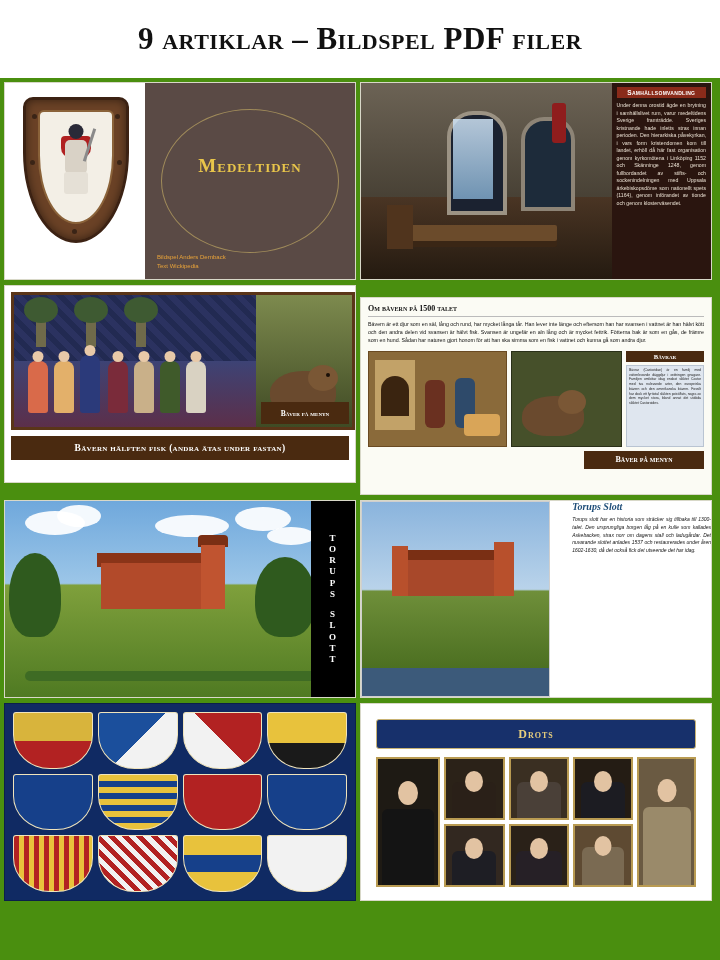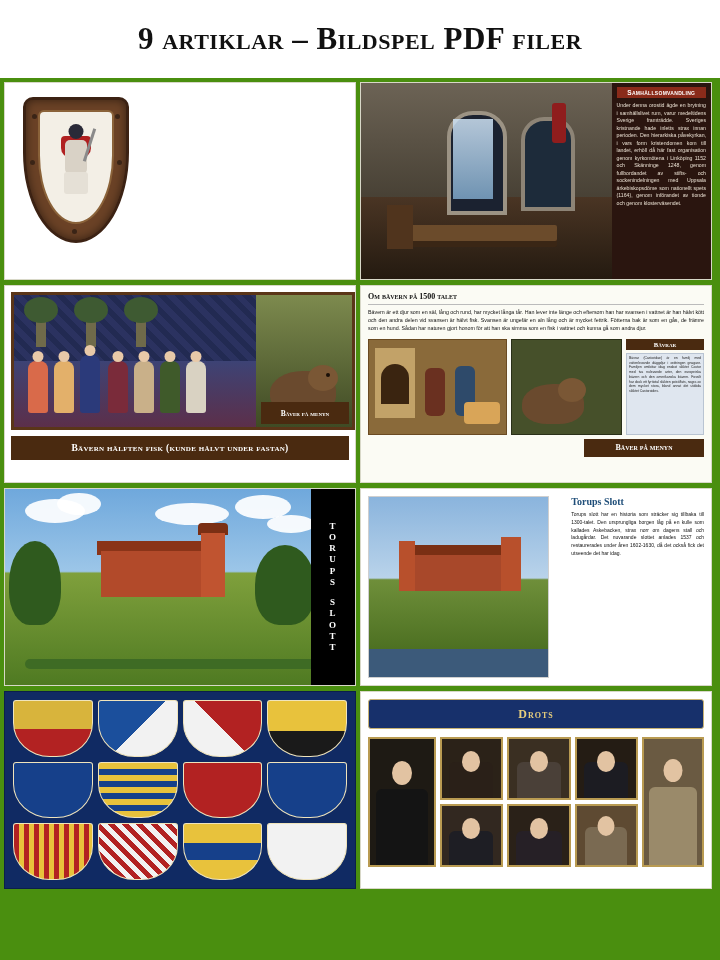--- a/index.html
+++ b/index.html
@@ -157,21 +157,21 @@
     position:absolute;right:3px;bottom:3px;width:88px;height:22px;background:#4a2a10;
     color:#ffffff;font-size:7.5px;font-variant:small-caps;font-weight:bold;
     display:flex;align-items:center;justify-content:center;text-align:center;
   }
   .s3 .banner{
     margin-top:6px;width:100%;height:24px;background:#4a2a10;color:#ffffff;
     display:flex;align-items:center;justify-content:center;
     font-size:9.5px;font-variant:small-caps;font-weight:bold;letter-spacing:.3px;
   }
   
-  .s4{background:#fbfbf4;padding:6px 7px;box-sizing:border-box;}
+  .s4{background:#fbfbf4;padding:6px 7px;box-sizing:border-box;margin-top:12px;}
   .s4 .h{font-size:8px;font-variant:small-caps;font-weight:bold;color:#111;margin-bottom:3px;}
   .s4 .rule{height:1px;background:#bbb;margin-bottom:4px;}
   .s4 .body{font-size:5.3px;line-height:1.5;text-align:justify;color:#111;
     font-family:"Liberation Sans",sans-serif;}
   .s4 .row{display:flex;gap:4px;margin-top:6px;height:96px;}
   .s4 .bakery{flex:1.25;background:#8a6a3a;position:relative;overflow:hidden;border:1px solid #6a4a22;}
   .s4 .bakery .oven{position:absolute;left:6px;top:8px;width:40px;height:70px;background:#c2a268;}
   .s4 .bakery .arch{position:absolute;left:12px;top:24px;width:28px;height:40px;background:#3a2410;border-radius:14px 14px 0 0;}
   .s4 .bakery .baker{position:absolute;left:56px;top:28px;width:20px;height:48px;background:#6a3020;border-radius:6px;}
   .s4 .bakery .baker2{position:absolute;left:86px;top:26px;width:20px;height:50px;background:#2e4a6a;border-radius:6px;}
@@ -209,21 +209,21 @@
   .s5 .tower-top{position:absolute;left:193px;top:34px;width:30px;height:12px;background:#7a2f14;border-radius:4px 4px 0 0;}
   .s5 .tree5{position:absolute;border-radius:50% 50% 40% 40%;background:#2f5a1e;}
   .s5 .hedge{position:absolute;left:20px;bottom:16px;width:300px;height:10px;background:#3e6b24;border-radius:6px;}
   .s5 .sidebar{
     width:44px;background:#000000;color:#ffffff;
     display:flex;flex-direction:column;align-items:center;justify-content:center;
     gap:9px;font-size:9px;font-weight:bold;letter-spacing:1px;
   }
   .s5 .word{display:flex;flex-direction:column;align-items:center;line-height:1.25;}
   
-  .s6{background:#ffffff;padding:7px;box-sizing:border-box;display:flex;gap:22px;}
+  .s6{background:#ffffff;box-sizing:border-box;display:flex;gap:22px;font-style:italic;}
   .s6 .img{
     flex:1.35;position:relative;overflow:hidden;border:1px solid #cfcfcf;
     background:linear-gradient(180deg,#8ab4dd 0%,#b9d3ea 45%,#6f8f3a 46%,#3f6418 100%);
   }
   .s6 .c-body{position:absolute;left:42px;top:58px;width:100px;height:36px;background:#a8482a;}
   .s6 .c-roof{position:absolute;left:38px;top:48px;width:108px;height:12px;background:#7a2f14;}
   .s6 .c-tower{position:absolute;left:132px;top:40px;width:20px;height:54px;background:#b8502c;}
   .s6 .c-tower2{position:absolute;left:30px;top:44px;width:16px;height:50px;background:#b8502c;}
   .s6 .water{position:absolute;left:0;bottom:0;width:100%;height:28px;background:#3c5a7a;}
   .s6 .txt{flex:1;color:#111;}
@@ -240,21 +240,21 @@
   }
   .s7 .shields{
     flex:1;display:grid;grid-template-columns:repeat(4,1fr);grid-template-rows:repeat(3,1fr);
     gap:5px;
   }
   .sh{
     position:relative;border:1px solid #f0e4bc;border-radius:3px 3px 46% 46% / 3px 3px 60% 60%;
     overflow:hidden;
   }
   
-  .s8{background:#ffffff;padding:7px;box-sizing:border-box;}
+  .s8{background:#ffffff;padding:15px;box-sizing:border-box;}
   .s8 .bar{
     height:28px;background:#17306b;border:1px solid #c8b273;border-radius:3px;
     display:flex;align-items:center;justify-content:center;
     color:#e9cf7d;font-variant:small-caps;font-weight:bold;font-size:12px;letter-spacing:1px;
   }
   .s8 .gal{display:flex;gap:4px;margin-top:8px;height:130px;}
   .s8 .p{position:relative;border:2px solid #b99b52;overflow:hidden;background:#2a2118;}
   .s8 .p .bg{position:absolute;inset:0;}
   .s8 .p .face{position:absolute;left:50%;transform:translateX(-50%);border-radius:50%;background:#e2c3a2;}
   .s8 .p .torso{position:absolute;left:50%;transform:translateX(-50%);border-radius:6px 6px 0 0;}
@@ -279,20 +279,28 @@
           <div class="rivet" style="left:4px;top:60px"></div>
           <div class="rivet" style="right:4px;top:60px"></div>
           <div class="rivet" style="left:46px;bottom:6px"></div>
           <div class="shield-inner">
             <div class="knight-cape"></div>
             <div class="knight-body"></div>
             <div class="knight-head"></div>
             <div class="knight-sword"></div>
             <div class="knight-legs"></div>
           </div>
+        </div>
+      </div>
+      <div class="right">
+        <div class="s1-ellipse"></div>
+        <div class="s1-title">Medeltiden</div>
+        <div class="s1-credit">
+          <div>Bildspel Anders Dernback</div>
+          <div>Text Wickipedia</div>
         </div>
       </div>
     </div>
 
     <div class="slide s2">
       <div class="pic">
         <div class="wall"></div>
         <div class="floor"></div>
         <div class="arch"></div>
         <div class="window-light"></div>
@@ -330,21 +338,21 @@
           <div class="fig" style="left:172px;background:#d9d2c2;"></div>
         </div>
         <div class="beaver">
           <div class="b-bg"></div>
           <div class="b-body"></div>
           <div class="b-head"></div>
           <div class="b-eye"></div>
         </div>
         <div class="cap">Bäver på menyn</div>
       </div>
-      <div class="banner">Bävern hälften fisk (kunde hälvt under fastan)</div>
+      <div class="banner">Bävern hälften fisk (andra ätas under fastan)</div>
     </div>
 
     <div class="slide s4">
       <div class="h">Om bävern på 1500 talet</div>
       <div class="rule"></div>
       <div class="body">Bävern är ett djur som en säl, lång och rund, har mycket långa tår. Han lever inte länge och eftersom han har svansen i vattnet är han hälvt kött och den andra delen vid svansen är hälvt fisk. Svansen är ungefär en aln lång och är mycket fettrik. Fötterna bak är som en gås, de främre som en hund. Sådan har naturen gjort honom för att han ska simma som en fisk i vattnet och kunna gå som andra djur.</div>
       <div class="row">
         <div class="bakery">
           <div class="oven"></div>
           <div class="arch"></div>

